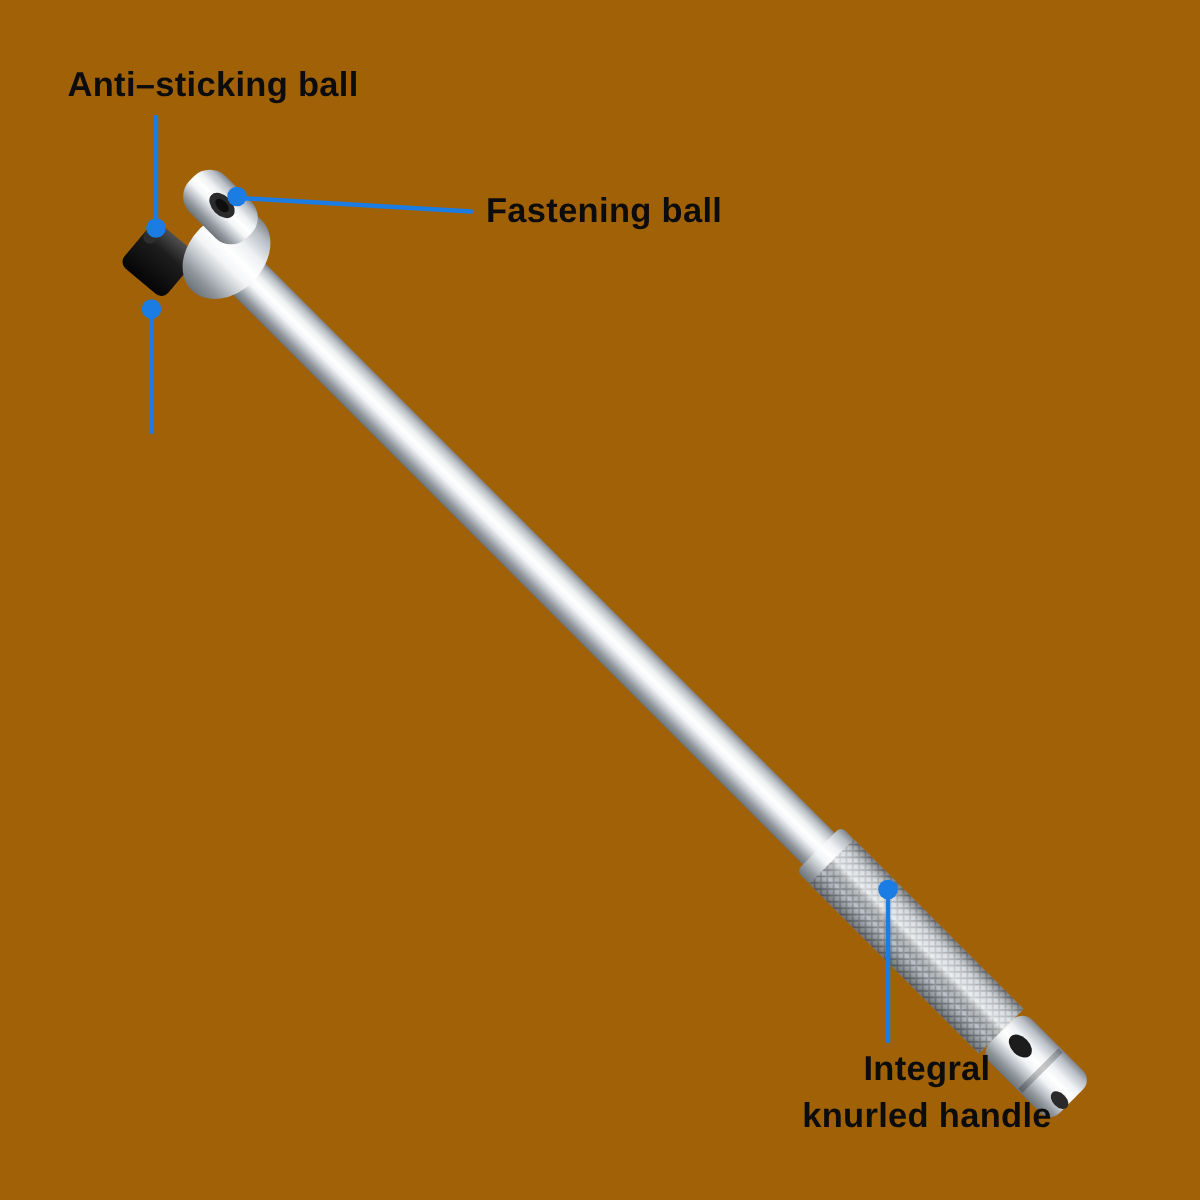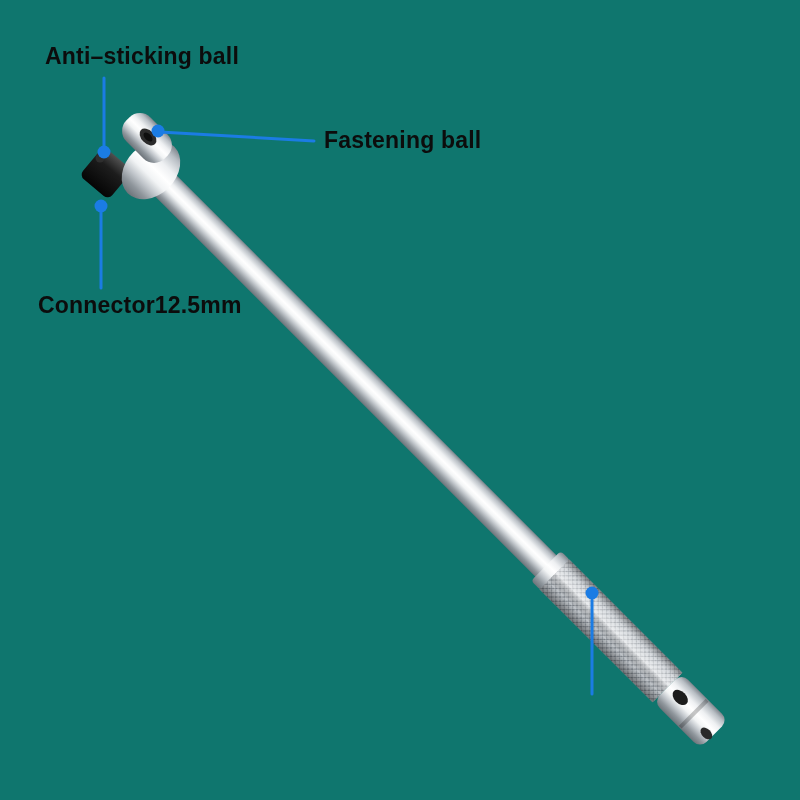--- a/index.html
+++ b/index.html
@@ -1,19 +1,19 @@
 <!DOCTYPE html>
 <html><head>
 <meta charset="utf-8">
 <style>
   html,body{margin:0;padding:0;background:#ffffff;}
   .stage{
     position:relative;
     width:800px;height:800px;
-    background:#0f766e;
+    background:#a16207;
     overflow:hidden;
     font-family:"Liberation Sans", sans-serif;
   }
   .stage svg{position:absolute;left:0;top:0;}
   .label{
     position:absolute;
     font-weight:700;
     font-size:23px;
     color:#0c0c0c;
     letter-spacing:.2px;
@@ -113,16 +113,19 @@
 
       <line x1="592" y1="694" x2="592" y2="600" stroke="#1b7ce4" stroke-width="3"></line>
       <circle cx="592" cy="593" r="6.5" fill="#1b7ce4"></circle>
     </g>
   </svg>
 
   <div class="label" style="left:45px; top:43px;">Anti–sticking ball</div>
 
   <div class="label" style="left:324px; top:127px;">Fastening ball</div>
 
-  <div class="label" style="left:38px; top:292px;">Connector12.5mm</div>
 
+  <div class="label label-2line" style="left:520px; top:697px; width:196px;">
+    <span>Integral</span>
+    <span>knurled handle</span>
+  </div>
 
 </div>
 
 </body></html>

